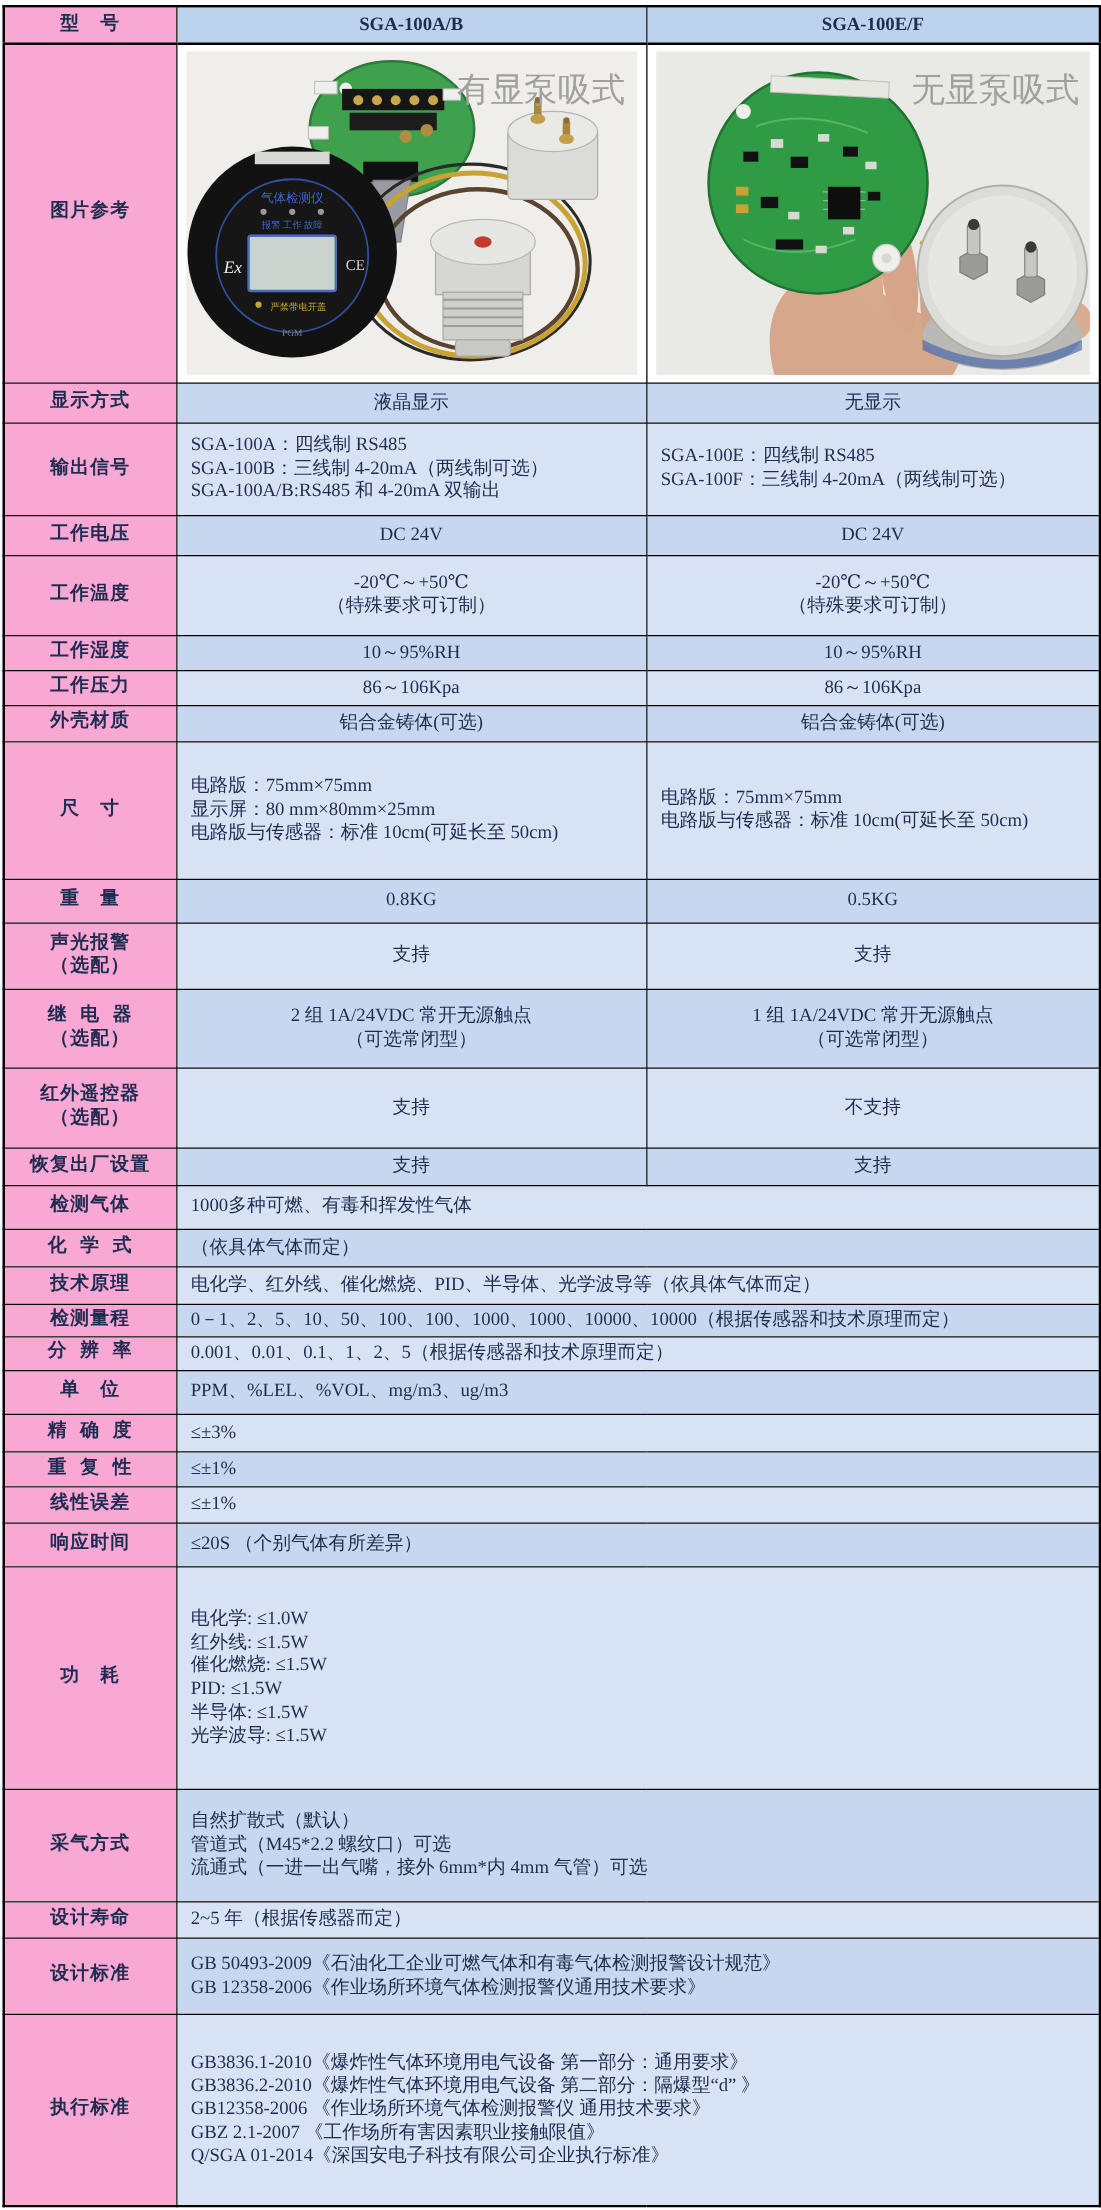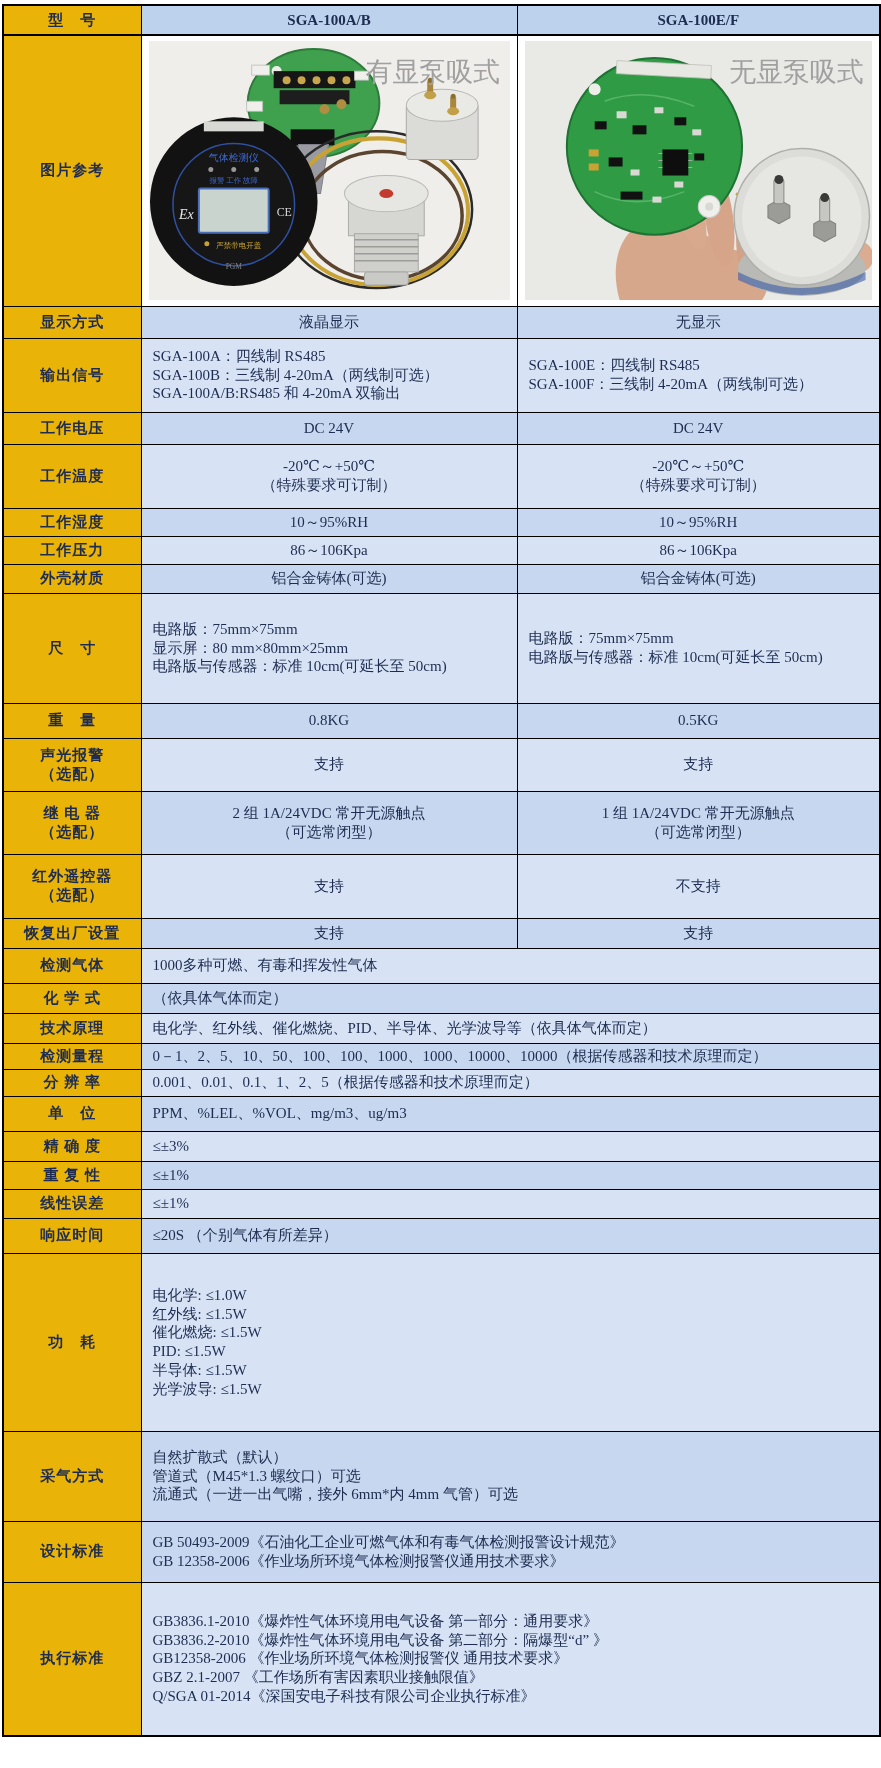--- a/index.html
+++ b/index.html
@@ -1,20 +1,20 @@
 <!DOCTYPE html>
 <html><head>
 <meta charset="utf-8">
 <style>
   html,body{margin:0;padding:0;background:#ffffff;}
   body{width:881px;font-family:"Liberation Serif","DejaVu Serif",serif;color:#1d2c50;}
   table{border-collapse:collapse;table-layout:fixed;width:877px;margin:4px 0 0 2px;border:2px solid #000;}
   td{border:1px solid #000;padding:0;overflow:hidden;vertical-align:middle;}
   tr.head td{border-bottom:2px solid #000;}
-  td.label{background:#eab308;font-weight:bold;}
+  td.label{background:#f9a8d4;font-weight:bold;font-family:Liberation Mono, monospace;}
   td.head-model{background:#BDD2EC;font-weight:bold;}
   tr.dark td.val{background:#C6D7EF;}
   tr.light td.val{background:#D7E3F5;}
   .cellbox{display:flex;flex-direction:column;justify-content:space-evenly;height:100%;box-sizing:border-box;}
   .cellbox.center{align-items:center;text-align:center;}
   .cellbox.left{align-items:flex-start;text-align:left;padding-left:11px;padding-right:4px;}
   .ln{font-size:15px;line-height:1.25;white-space:nowrap;}
   td.label .ln{font-size:15px;letter-spacing:1px;}
   tr.head .ln{font-size:15px;}
   td.photo{background:#ffffff;padding:5px 7px;}
@@ -558,22 +558,34 @@
       </tr>
       <tr class="dark" style="height: 90px;">
         <td class="label">
           <div class="cellbox center">
             <div class="ln">采气方式</div>
           </div>
         </td>
         <td class="val" colspan="2">
           <div class="cellbox left">
             <div class="ln">自然扩散式（默认）</div>
-            <div class="ln">管道式（M45*1.3 螺纹口）可选</div>
+            <div class="ln">管道式（M45*2.2 螺纹口）可选</div>
             <div class="ln">流通式（一进一出气嘴，接外 6mm*内 4mm 气管）可选</div>
+          </div>
+        </td>
+      </tr>
+      <tr class="light" style="height: 29px;">
+        <td class="label">
+          <div class="cellbox center">
+            <div class="ln">设计寿命</div>
+          </div>
+        </td>
+        <td class="val" colspan="2">
+          <div class="cellbox left">
+            <div class="ln">2~5 年（根据传感器而定）</div>
           </div>
         </td>
       </tr>
       <tr class="dark" style="height: 61px;">
         <td class="label">
           <div class="cellbox center">
             <div class="ln">设计标准</div>
           </div>
         </td>
         <td class="val" colspan="2">

